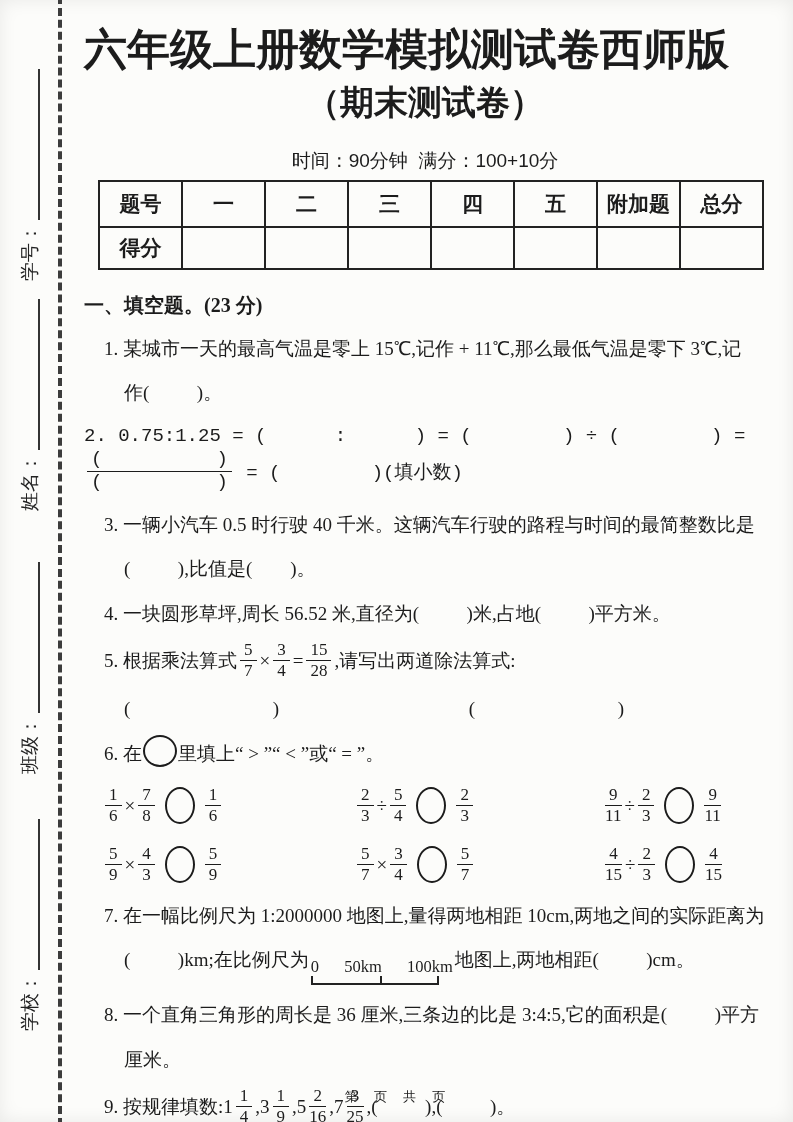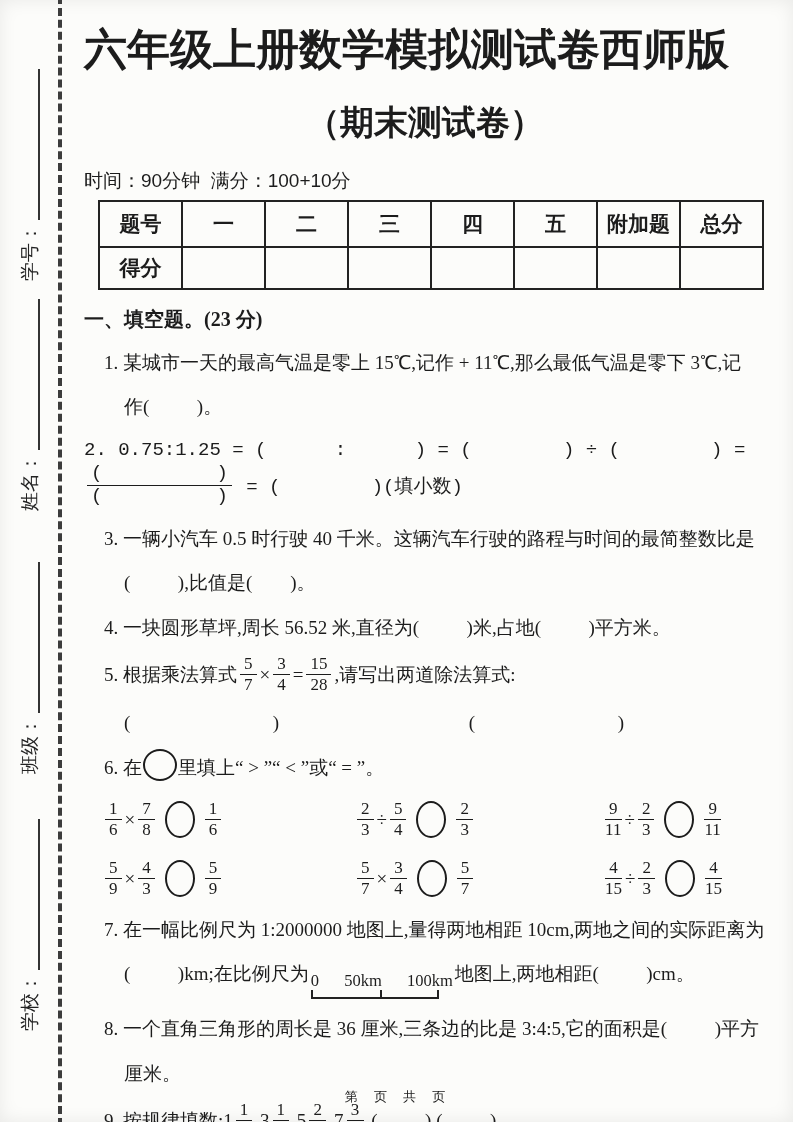--- a/index.html
+++ b/index.html
@@ -19,34 +19,34 @@
   }
   .sidebar-field .fill { flex:1; border-bottom:2px solid #333; margin-left:4px; margin-bottom:3px; }
   
   .content { position:absolute; left:84px; top:24px; width:682px; }
   .title {
     font-family:"Liberation Sans", sans-serif; font-weight:bold;
     font-size:43px; text-align:left; line-height:1.2; letter-spacing:0px;
   }
   .subtitle {
     font-family:"Liberation Sans", sans-serif; font-weight:bold;
-    font-size:34px; text-align:center; margin-top:24px;
+    font-size:34px; text-align:center; margin-top:4px;
   }
   .meta {
     font-family:"Liberation Sans", sans-serif; font-size:19px;
-    text-align:left; margin-top:22px; white-space:pre-wrap;
+    text-align:center; margin-top:22px; white-space:pre-wrap;
   }
   table.score-table { border-collapse:collapse; table-layout:fixed; width:666px; margin:6px 0 0 14px;padding-left:33px; }
   table.score-table td {
     border:2.5px solid #222; text-align:center; vertical-align:middle;
     font-family:"Liberation Sans", sans-serif; font-size:21px; font-weight:bold;
     height:44px; padding:0;
   }
   table.score-table tr.score-row td { height:40px; }
-  .sec-heading { font-size:20px; font-weight:bold; margin-top:16px; white-space:pre-wrap; }
+  .sec-heading { font-size:20px; font-weight:bold; margin-top:22px; white-space:pre-wrap; }
   .qline { margin:15px 0 0 20px; font-size:19px; line-height:1.55; white-space:pre-wrap; }
   .qline.cont { margin-left:40px; }
   [data-bind] { white-space:pre-wrap; }
   
   .frac { display:inline-block; vertical-align:middle; text-align:center; line-height:1.05; font-size:17px; margin:0 3px; transform:translateY(-2px); }
   .frac .fnum { display:block; border-bottom:1.6px solid #1c1c1c; padding:0 4px 1px; }
   .frac .fden { display:block; padding-top:1px; }
   .blankfrac { font-size:19px; }
   
   .ocircle { display:inline-block; width:26px; height:33px; border:2px solid #1c1c1c; border-radius:50%; vertical-align:middle; margin:0 7px; transform:translateY(-2px); }

